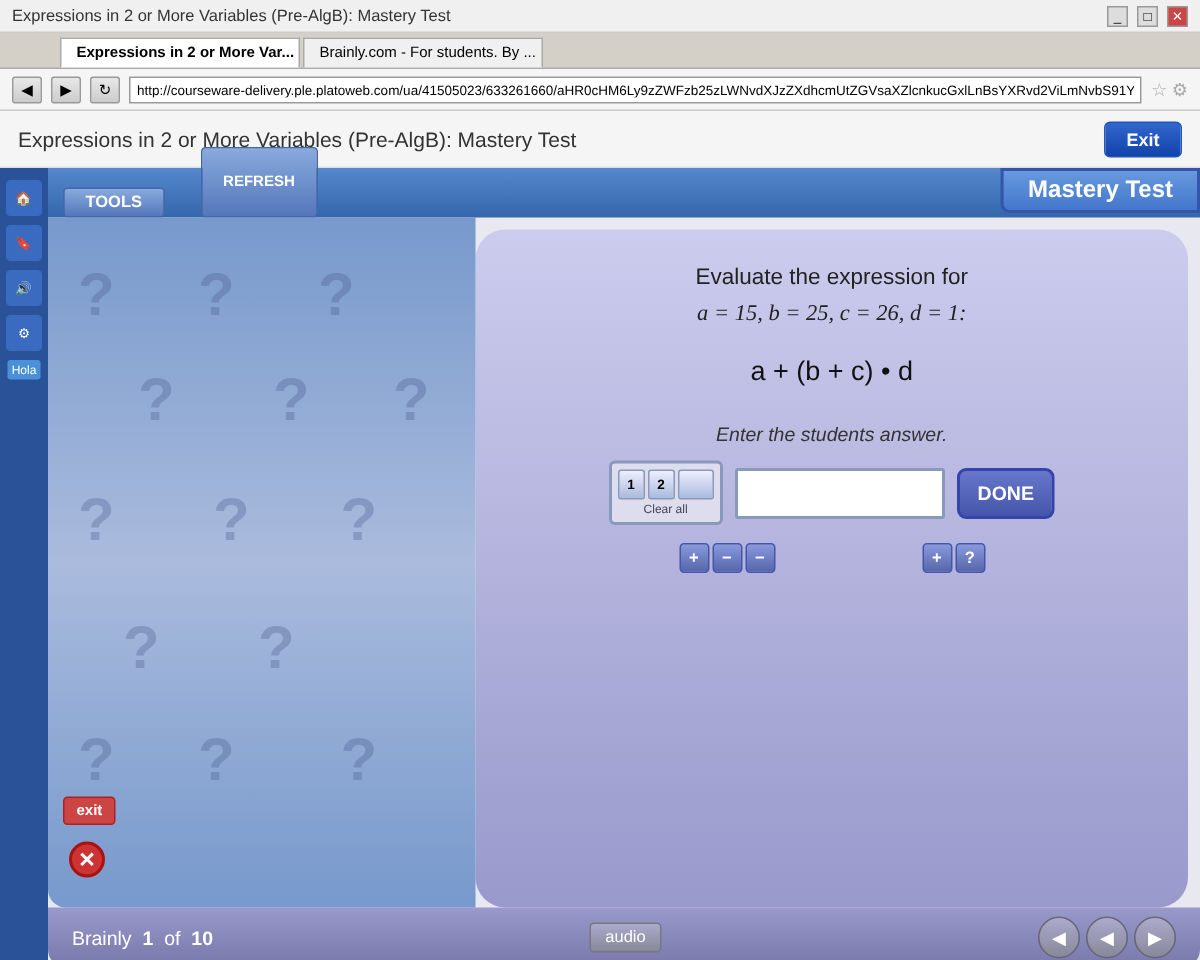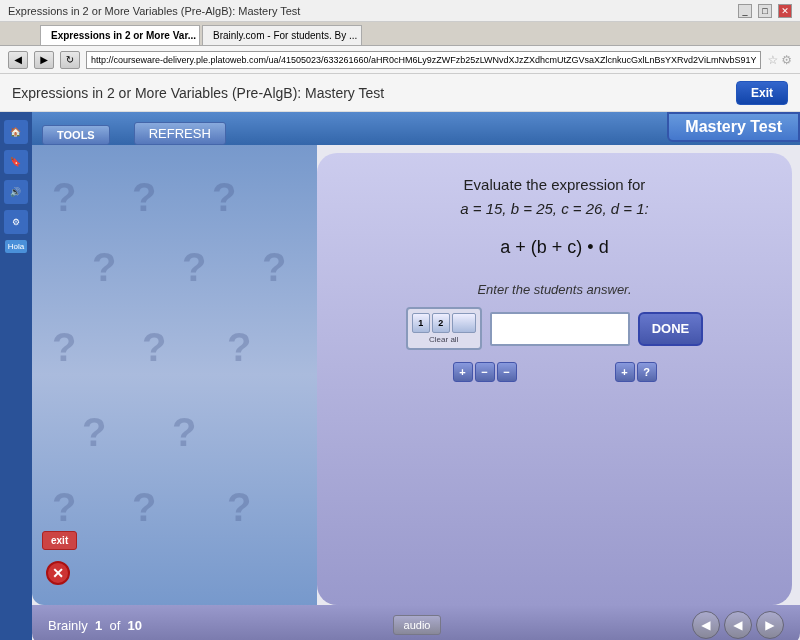--- a/index.html
+++ b/index.html
@@ -158,23 +158,23 @@
       font-size: 11px;
       font-weight: bold;
       padding: 3px 14px;
       border-radius: 3px;
       cursor: pointer;
     }
     .refresh-btn {
       background: linear-gradient(to bottom, #88aadd, #5577bb);
       border: 1px solid #4466aa;
       color: white;
-      font-size: 13px;
-      font-weight: normal;
-      padding: 3px 14px;
+      font-size: 10px;
+      font-weight: bold;
+      padding: 17px 14px;
       border-radius: 3px;
       cursor: pointer;
     }
     .mastery-test-badge {
       position: absolute;
       right: 0;
       top: 0;
       background: linear-gradient(to bottom, #6699dd, #4477cc);
       border: 2px solid #3355aa;
       border-radius: 0 0 0 6px;
@@ -224,20 +224,21 @@
 
     .question-text {
       text-align: center;
       font-size: 15px;
       color: #222;
       line-height: 1.6;
       margin-bottom: 16px;
     }
     .question-text .italic {
       font-style: italic;
+      font-family: Liberation Serif, serif;
     }
     .expression-display {
       font-size: 18px;
       text-align: center;
       color: #111;
       margin-bottom: 24px;
     }
 
     .enter-answer-label {
       font-style: italic;

